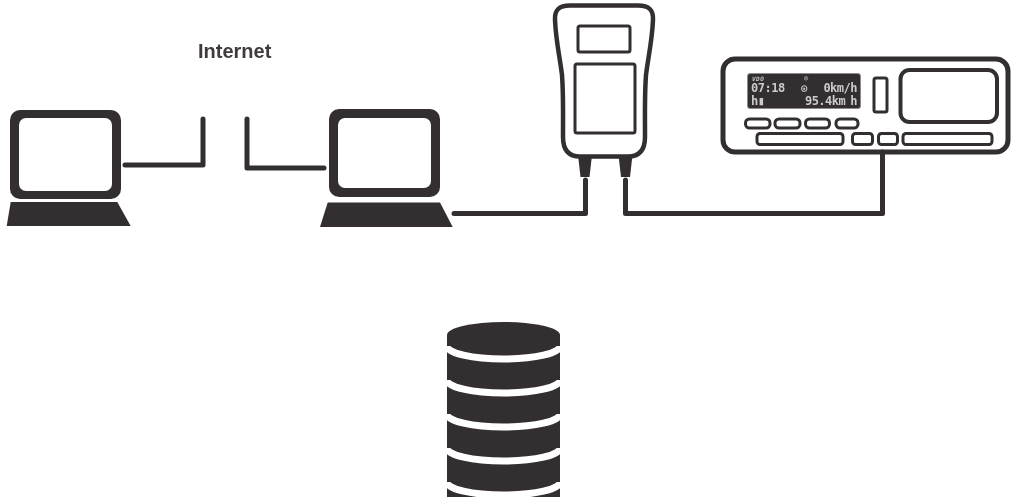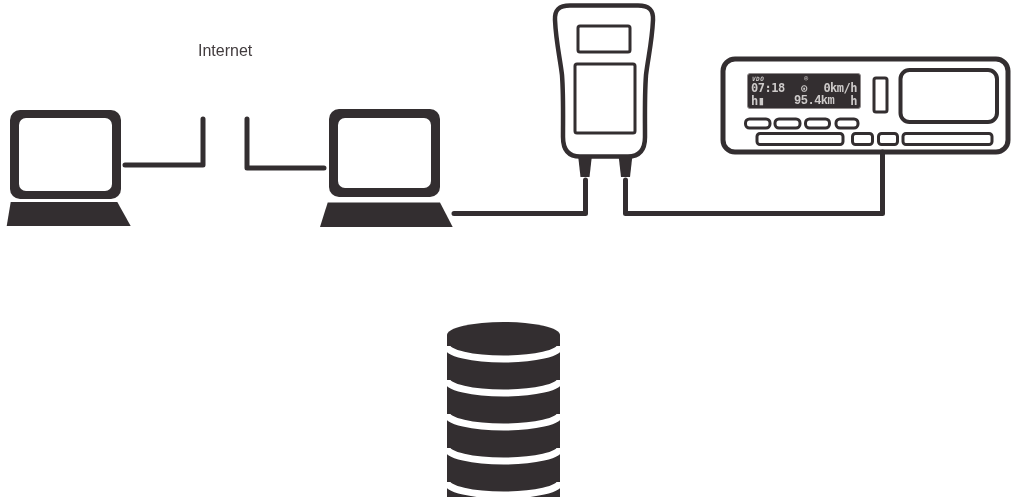--- a/index.html
+++ b/index.html
@@ -9,32 +9,32 @@
   }
   html,body{margin:0;padding:0;background:var(--background);}
   #canvas{position:relative;width:1012px;height:497px;background:var(--background);overflow:hidden;
           font-family:"Liberation Sans",sans-serif;}
   #diagram-svg{position:absolute;left:0;top:0;}
   .s-fill{fill:var(--shape);}
   .w-fill{fill:var(--screen);}
   .s-stroke{fill:none;stroke:var(--shape);stroke-linejoin:round;}
   .line{fill:none;stroke:var(--shape);stroke-width:5;stroke-linejoin:round;stroke-linecap:round;}
   .sep{fill:none;stroke:var(--background);stroke-width:7;}
-  .internet{position:absolute;left:198px;top:40px;font-size:16px;line-height:22px;color:var(--label);}
+  .internet{position:absolute;left:198px;top:40px;font-size:20px;line-height:22px;color:var(--label);font-weight:bold;}
   .tacho-display{position:absolute;left:747px;top:73px;width:114px;height:36px;box-sizing:border-box;
     background:var(--display-bg);border:1px solid var(--display-border);border-radius:3px;
     color:var(--display-text);font-family:"DejaVu Sans Mono",monospace;padding:0 3px;overflow:hidden;}
   .disp-top{position:relative;height:8px;}
   .vdo{position:absolute;left:1px;top:1px;font-size:6px;font-weight:bold;font-style:italic;letter-spacing:.5px;line-height:7px;}
   .disp-sym{position:absolute;left:53px;top:0;font-size:7px;line-height:8px;}
   .disp-row{display:flex;justify-content:space-between;align-items:center;
     font-size:12px;font-weight:bold;line-height:13px;letter-spacing:-.5px;}
   .disp-row .mode{font-size:11px;}
   .row2{justify-content:flex-start;}
-  .row2 .odo{margin-left:auto;margin-right:16px;font-family:Liberation Mono, monospace;}
+  .row2 .odo{margin-left:auto;margin-right:5px;}
 </style>
 </head>
 <body>
 
 <div id="canvas">
 
   <svg id="diagram-svg" width="1012" height="497" viewBox="0 0 1012 497">
 
     <g>
       <rect x="10" y="110" width="111" height="89" rx="10" class="s-fill"></rect>

